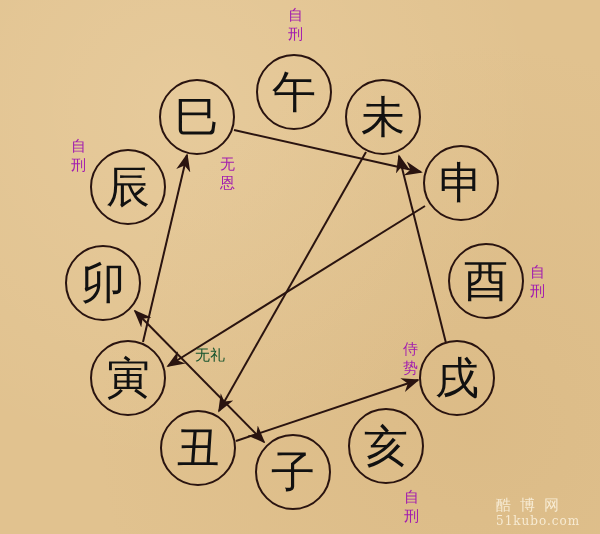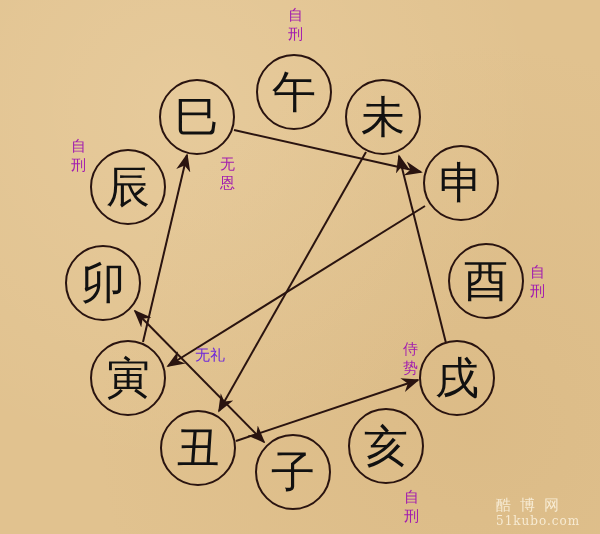--- a/index.html
+++ b/index.html
@@ -8,21 +8,21 @@
   .bg { position:absolute; inset:0;
     background:
       radial-gradient(circle at 30% 20%, rgba(255,240,210,0.18), transparent 60%),
       radial-gradient(circle at 80% 80%, rgba(190,150,90,0.15), transparent 60%),
       #e1c28f; }
   svg.diagram { position:absolute; left:0; top:0; }
   .node { position:absolute; width:76px; height:76px; border:2px solid #2a1410; border-radius:50%;
     box-sizing:border-box; display:flex; align-items:center; justify-content:center;
     font-size:44px; color:#111; line-height:1; }
   .label { position:absolute; font-size:15px; color:#a21caf; line-height:19px; width:18px; text-align:right; }
-  .hlabel { position:absolute; font-size:15px; color:#6d28d9; white-space:nowrap; }
+  .hlabel { position:absolute; font-size:15px; color:#14532d; white-space:nowrap; }
   .wm { position:absolute; color:rgba(255,250,235,0.75); white-space:nowrap; }
   .wm1 { left:496px; top:496px; font-size:15px; letter-spacing:9px; }
   .wm2 { left:496px; top:514px; font-size:12px; font-family:"DejaVu Serif", serif; letter-spacing:1px; }
 </style>
 </head>
 <body>
 
 <div class="bg"></div>
 
 <svg class="diagram" width="600" height="534">

